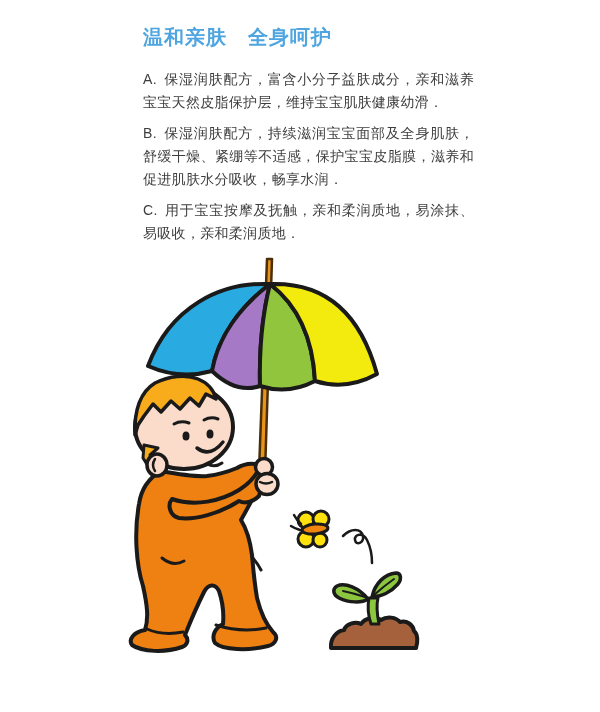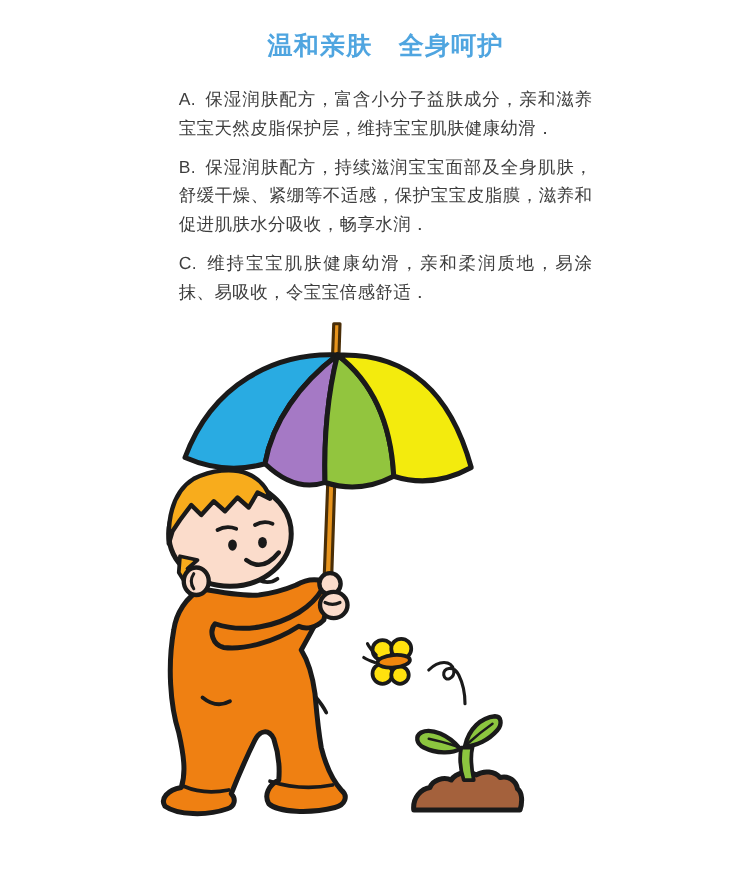--- a/index.html
+++ b/index.html
@@ -3,40 +3,40 @@
 <meta charset="utf-8">
 <style>
   html,body{margin:0;padding:0;background:#ffffff;}
   .page{
     position:relative;width:600px;height:712px;background:#ffffff;overflow:hidden;
     font-family:"Liberation Sans","DejaVu Sans",sans-serif;
   }
   .text-block{position:absolute;left:143px;top:25px;width:331px;}
   .title{
     margin:0 0 19px 0;font-size:20px;line-height:24px;font-weight:bold;
-    color:#4FA5E0;letter-spacing:1px;text-align:center;
+    color:#4FA5E0;letter-spacing:1px;
   }
   .para{
     margin:0 0 8px 0;font-size:14px;line-height:23px;color:#3D3D3D;
     letter-spacing:0.3px;text-align:justify;
   }
   .plabel{margin-right:7px;}
   .illus{position:absolute;left:115px;top:252px;width:360px;height:450px;}
   .ln{fill:none;stroke:#1A1A1A;stroke-linecap:round;stroke-linejoin:round;}
 </style>
 </head>
 <body>
 
 <div class="page">
 
   <div class="text-block">
     <h1 class="title">温和亲肤　全身呵护</h1>
     <p class="para"><span class="plabel">A.</span><span>保湿润肤配方，富含小分子益肤成分，亲和滋养宝宝天然皮脂保护层，维持宝宝肌肤健康幼滑．</span></p>
     <p class="para"><span class="plabel">B.</span><span>保湿润肤配方，持续滋润宝宝面部及全身肌肤，舒缓干燥、紧绷等不适感，保护宝宝皮脂膜，滋养和促进肌肤水分吸收，畅享水润．</span></p>
-    <p class="para"><span class="plabel">C.</span><span>维持宝宝肌肤健康幼滑，亲和柔润质地，易涂抹、易吸收，令宝宝倍感舒适．</span></p>
+    <p class="para"><span class="plabel">C.</span><span>用于宝宝按摩及抚触，亲和柔润质地，易涂抹、易吸收，亲和柔润质地．</span></p>
   </div>
 
   <svg class="illus" viewBox="0 0 360 450" xmlns="http://www.w3.org/2000/svg">
 
     <g>
       <path d="M152,7 L157,7 L150,220 L144,219 Z" fill="#E8941C" stroke="#4a2e07" stroke-width="2.5" stroke-linejoin="round"></path>
     </g>
 
     <g stroke="#1A1A1A" stroke-width="4" stroke-linejoin="round">
       <path d="M155,32 C105,30 55,55 33,114 Q65,128 97,119 C103,85 125,55 155,32 Z" fill="#29ABE2"></path>

